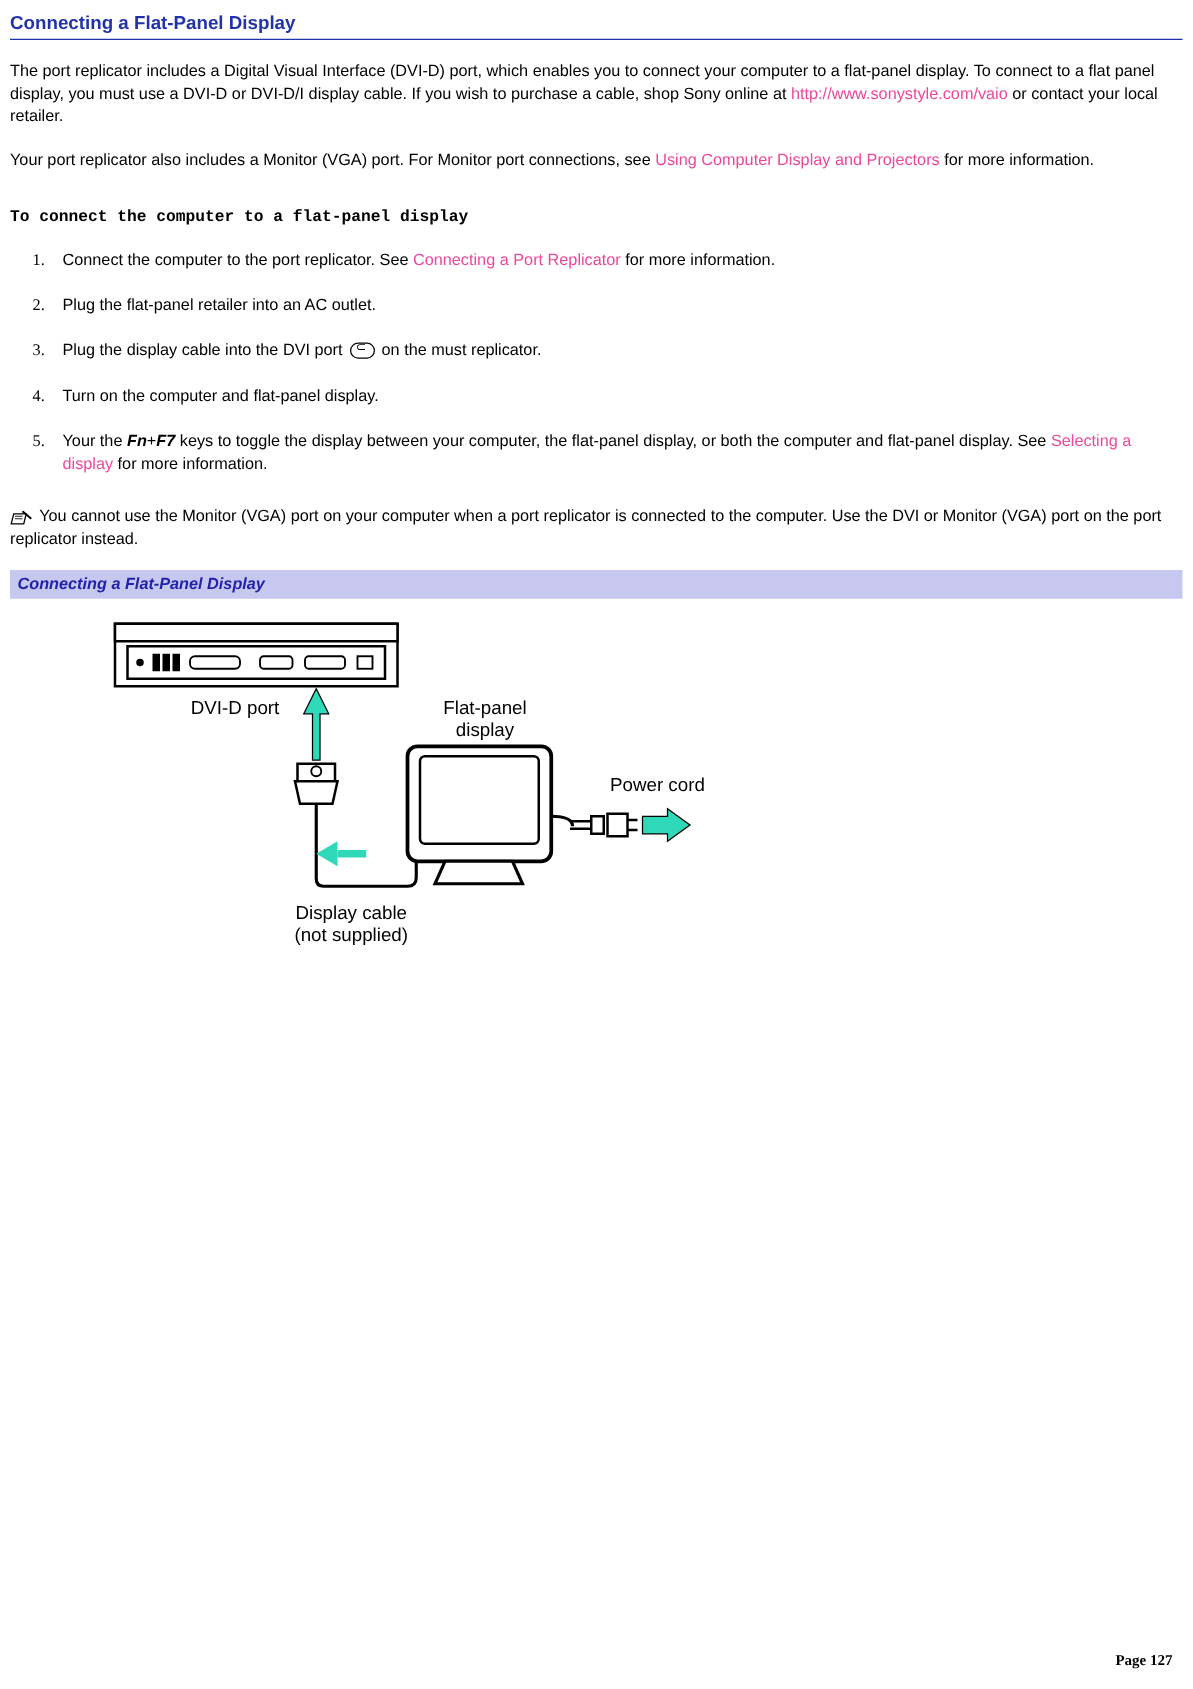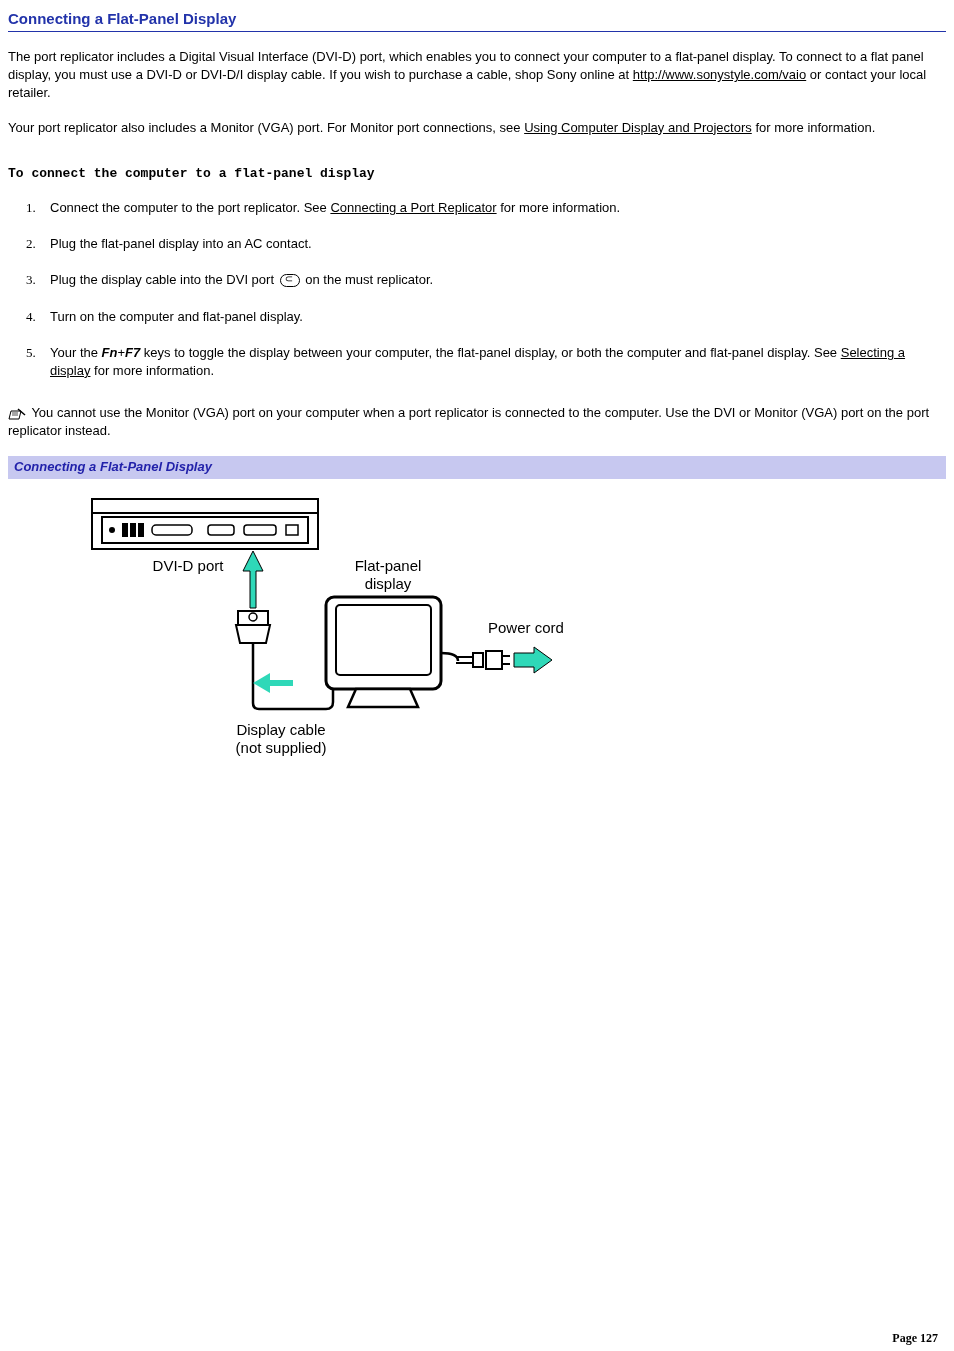--- a/index.html
+++ b/index.html
@@ -14,22 +14,21 @@
   }
   .heading {
     color: #2233aa;
     font-weight: bold;
     font-size: 15px;
     border-bottom: 1px solid #2233aa;
     padding-bottom: 2px;
     margin-bottom: 16px;
   }
   a {
-    color: #000000;
-    text-decoration: underline;
+    color: #ec4899;
     cursor: pointer;
   }
   p { margin: 0 0 16px 0; }
   .subhead {
     font-weight: bold;
     margin: 28px 0 16px 0;
     font-family: Liberation Mono, monospace;
   }
   ol {
     margin: 0 0 24px 0;
@@ -93,21 +92,21 @@
   }
   .diagram {
     font-family: Arial, sans-serif;
     font-size: 14px;
     position: relative;
     width: 520px;
     height: 280px;
   }
   .page-footer {
     position: fixed;
-    bottom: 4px;
+    bottom: 14px;
     right: 16px;
     font-family: "Times New Roman", serif;
     font-size: 12px;
     font-weight: bold;
   }
   .bold { font-weight: bold; font-style: italic; }
 </style>
 </head>
 <body>
 
@@ -120,21 +119,21 @@
 <p>
   <span>Your port replicator also includes a Monitor (VGA) port. For Monitor port connections, see </span><a>Using Computer Display and Projectors</a><span> for more information.</span>
 </p>
 
 <div class="subhead">To connect the computer to a flat-panel display</div>
 
 <ol>
   <li>
     <span>Connect the computer to the port replicator. See </span><a>Connecting a Port Replicator</a><span> for more information.</span>
   </li>
-  <li>Plug the flat-panel display into an AC contact.</li>
+  <li>Plug the flat-panel retailer into an AC outlet.</li>
   <li>
     <span>Plug the display cable into the DVI port </span><span class="dvi-icon"></span><span> on the must replicator.</span>
   </li>
   <li>Turn on the computer and flat-panel display.</li>
   <li>
     <span>Your the </span><span class="bold">Fn</span><span>+</span><span class="bold">F7</span><span> keys to toggle the display between your computer, the flat-panel display, or both the computer and flat-panel display. See </span><a>Selecting a display</a><span> for more information.</span>
   </li>
 </ol>
 
 <p>

